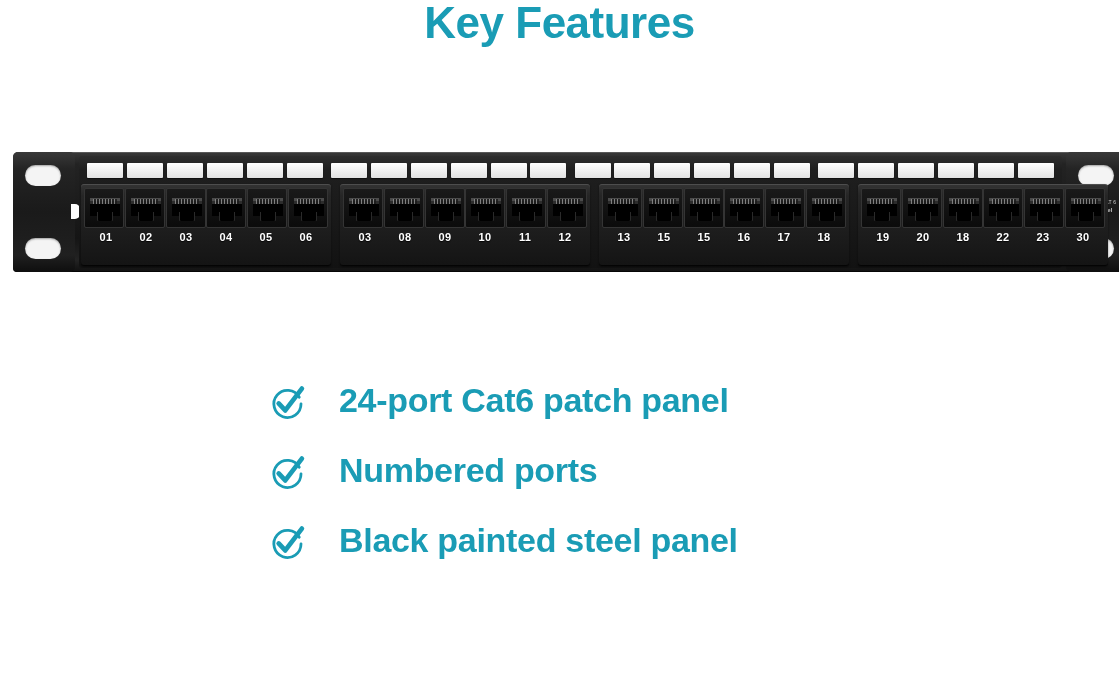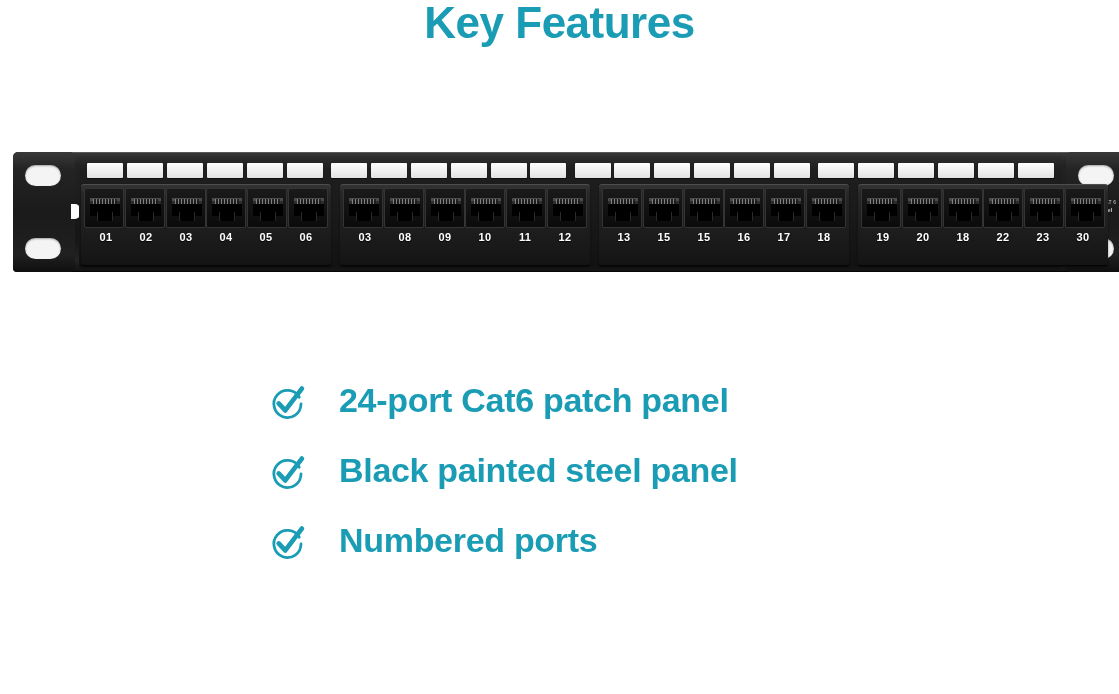--- a/index.html
+++ b/index.html
@@ -467,22 +467,22 @@
           <path d="M38 17.5 A15.5 15.5 0 1 0 40 25" fill="none" stroke="#1a9cb5" stroke-width="3.2" stroke-linecap="round"></path>
           <path d="M14.5 24.5 L22 32.5 L41 7.5" fill="none" stroke="#1a9cb5" stroke-width="5.4" stroke-linecap="round" stroke-linejoin="round"></path>
         </svg></div>
       <div class="feature-text">24-port Cat6 patch panel</div>
     </div>
     <div class="feature-item">
       <div class="check-icon"><svg viewBox="0 0 48 48" width="42" height="42" xmlns="http://www.w3.org/2000/svg">
           <path d="M38 17.5 A15.5 15.5 0 1 0 40 25" fill="none" stroke="#1a9cb5" stroke-width="3.2" stroke-linecap="round"></path>
           <path d="M14.5 24.5 L22 32.5 L41 7.5" fill="none" stroke="#1a9cb5" stroke-width="5.4" stroke-linecap="round" stroke-linejoin="round"></path>
         </svg></div>
-      <div class="feature-text">Black painted steel panel</div>
+      <div class="feature-text">Numbered ports</div>
     </div>
     <div class="feature-item">
       <div class="check-icon"><svg viewBox="0 0 48 48" width="42" height="42" xmlns="http://www.w3.org/2000/svg">
           <path d="M38 17.5 A15.5 15.5 0 1 0 40 25" fill="none" stroke="#1a9cb5" stroke-width="3.2" stroke-linecap="round"></path>
           <path d="M14.5 24.5 L22 32.5 L41 7.5" fill="none" stroke="#1a9cb5" stroke-width="5.4" stroke-linecap="round" stroke-linejoin="round"></path>
         </svg></div>
-      <div class="feature-text">Numbered ports</div>
+      <div class="feature-text">Black painted steel panel</div>
     </div>
   </div>
 
 </body></html>

